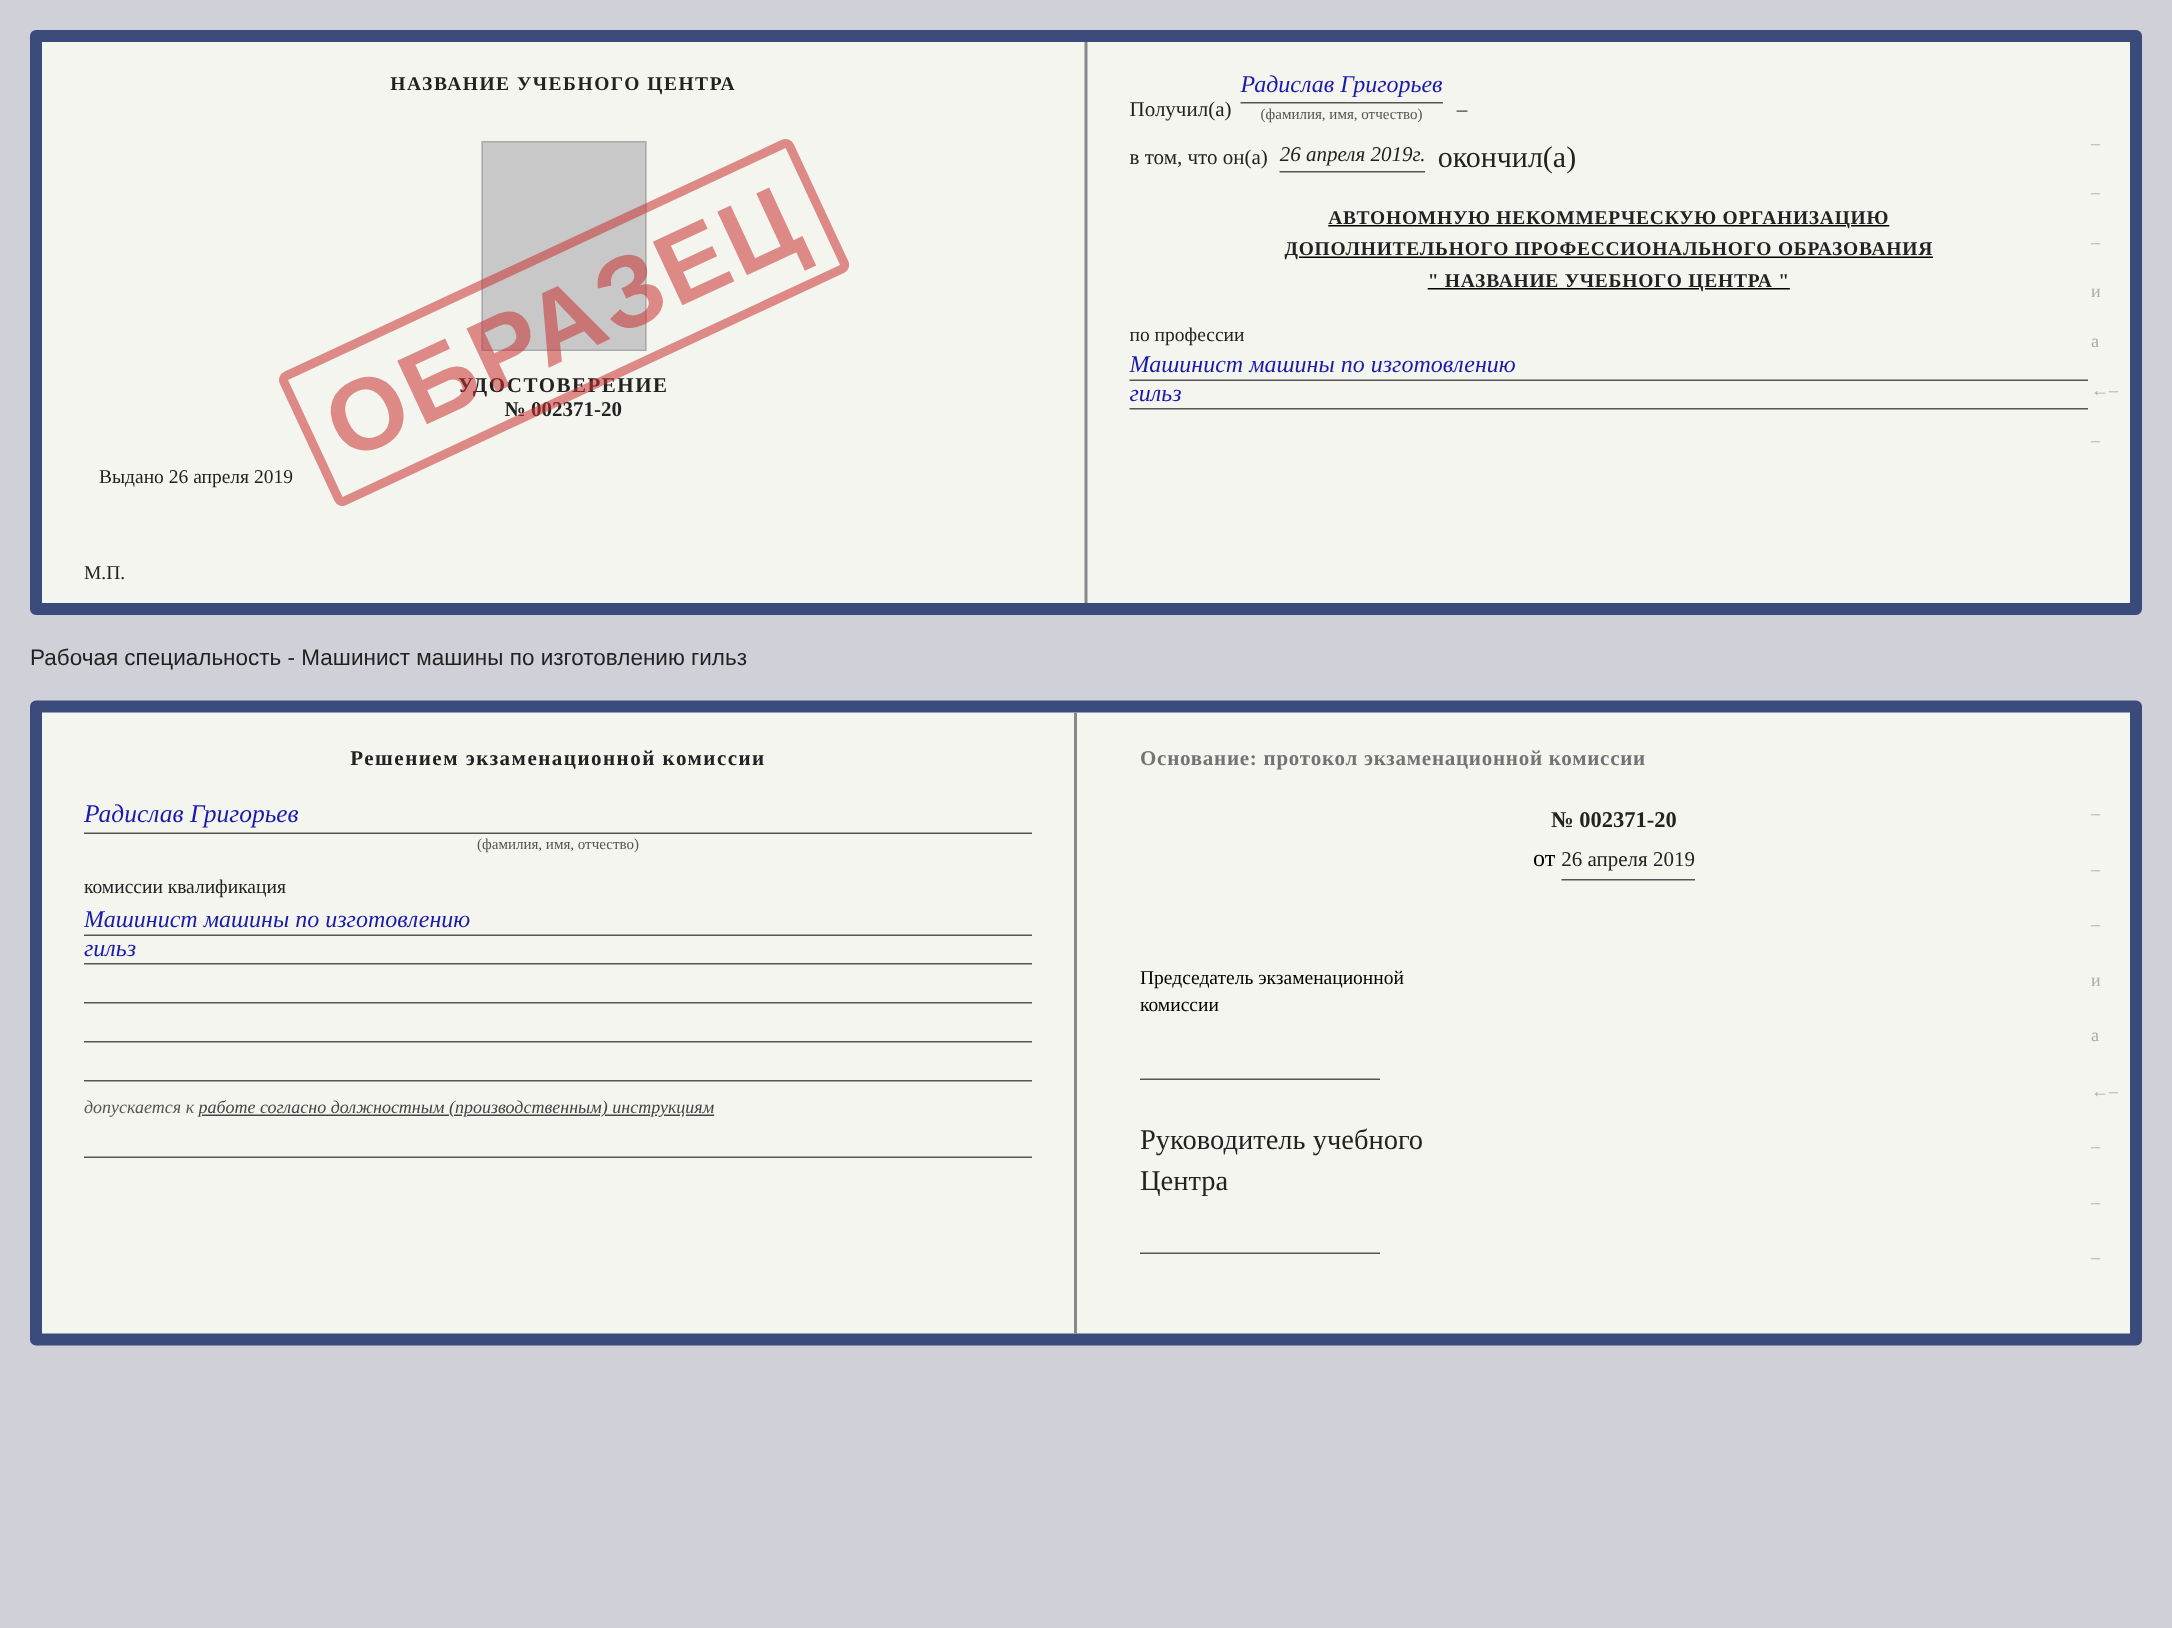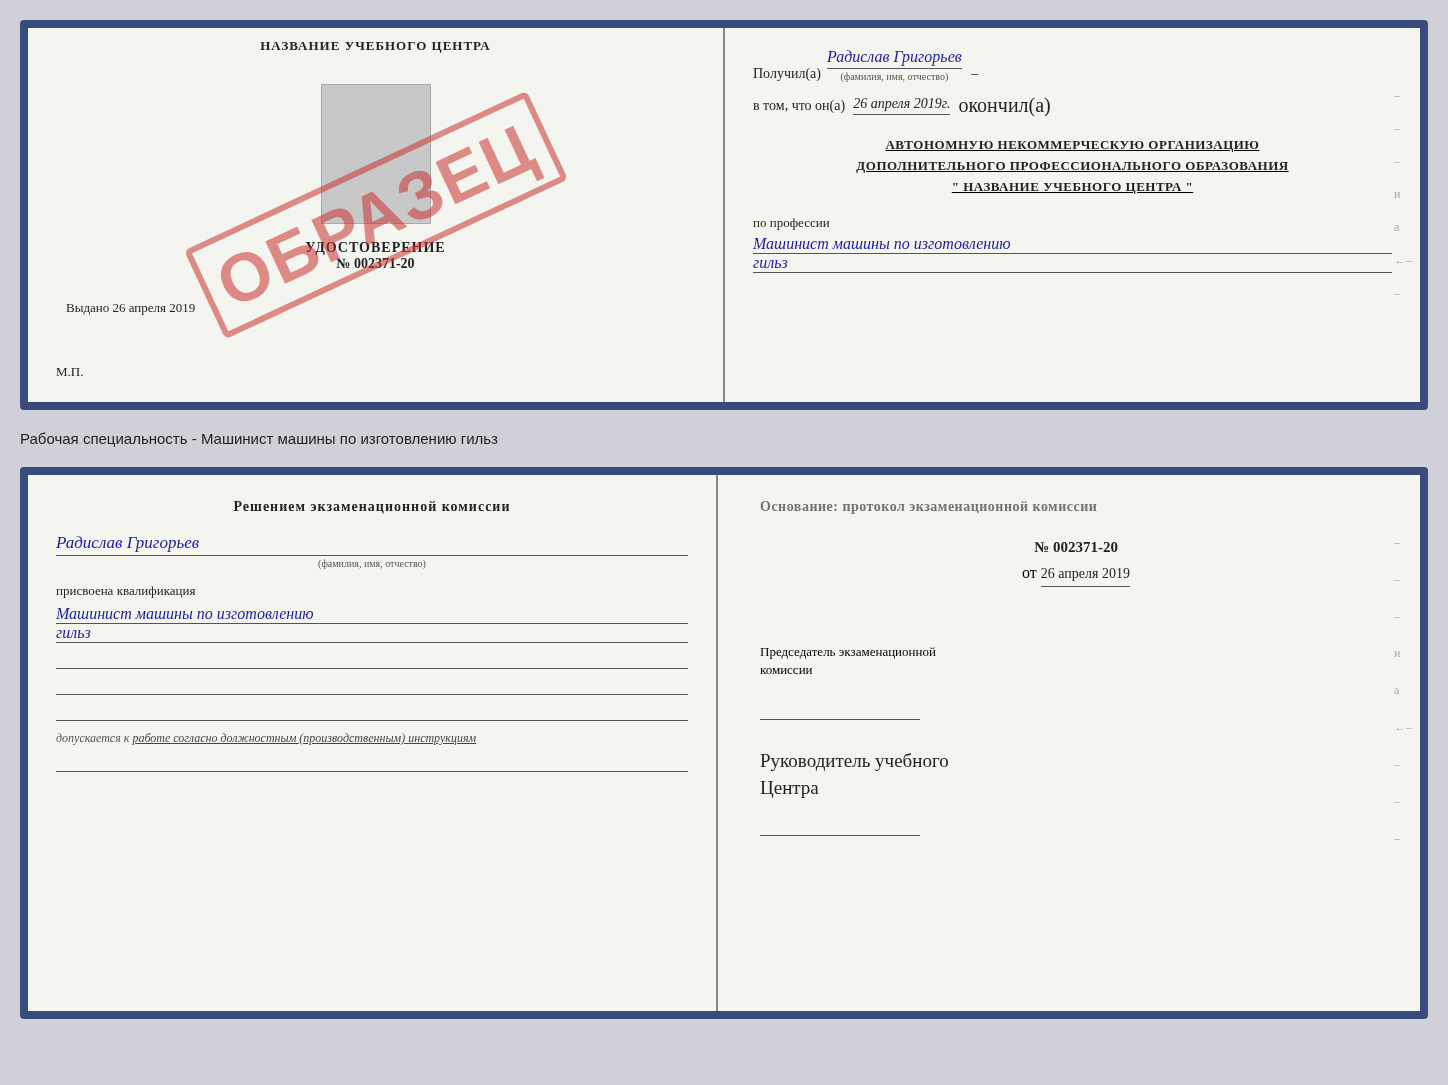--- a/index.html
+++ b/index.html
@@ -36,21 +36,21 @@
     
     .top-doc {
       height: 390px;
     }
 
     .top-doc .doc-left {
       display: flex;
       flex-direction: column;
       align-items: center;
       justify-content: flex-start;
-      padding-top: 10px;
+      padding-top: 20px;
     }
 
     .school-name-top {
       font-size: 13px;
       font-weight: bold;
       letter-spacing: 1px;
       text-align: center;
       color: #222;
       margin-bottom: 30px;
     }
@@ -84,21 +84,21 @@
     .cert-issued-date {
       font-size: 13px;
       color: #222;
       margin-top: 18px;
       align-self: flex-start;
       padding-left: 10px;
     }
 
     .mp-label {
       position: absolute;
-      bottom: 22px;
+      bottom: 12px;
       left: 28px;
       font-size: 13px;
       color: #222;
     }
 
     
     .obrazets-stamp {
       position: absolute;
       top: 50%;
       left: 50%;
@@ -213,21 +213,21 @@
     
     .specialty-label {
       font-size: 15px;
       color: #222;
       padding: 8px 0;
       font-family: Arial, sans-serif;
     }
 
     
     .bottom-doc {
-      height: 552px;
+      height: 430px;
       gap: 14px;
     }
 
     .bottom-doc .doc-left {
       padding: 24px 28px;
     }
 
     .decision-title {
       font-size: 14px;
       color: #222;
@@ -443,21 +443,21 @@
 <div class="specialty-label">Рабочая специальность - Машинист машины по изготовлению гильз</div>
 
 <div class="document-section bottom-doc">
 
   <div class="doc-left">
     <div class="decision-title">Решением  экзаменационной  комиссии</div>
 
     <div class="bottom-name">Радислав Григорьев</div>
     <div class="bottom-fio-hint">(фамилия, имя, отчество)</div>
 
-    <div class="qualification-label">присвоена квалификация</div>
+    <div class="qualification-label">комиссии квалификация</div>
     <div class="qualification-name">Машинист  машины  по изготовлению</div>
     <div class="qualification-name2">гильз</div>
 
     <div class="empty-line"></div>
     <div class="empty-line"></div>
     <div class="empty-line"></div>
 
     <div class="допускается-block">
       <span>допускается к</span>
       <span class="work-text">работе согласно должностным (производственным) инструкциям</span>

